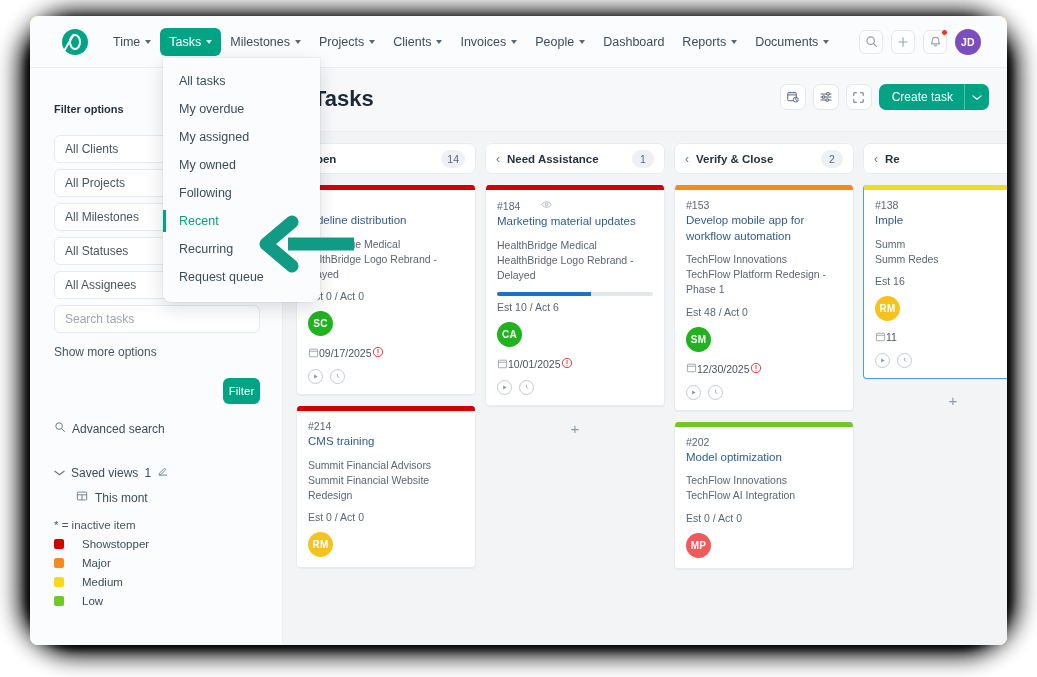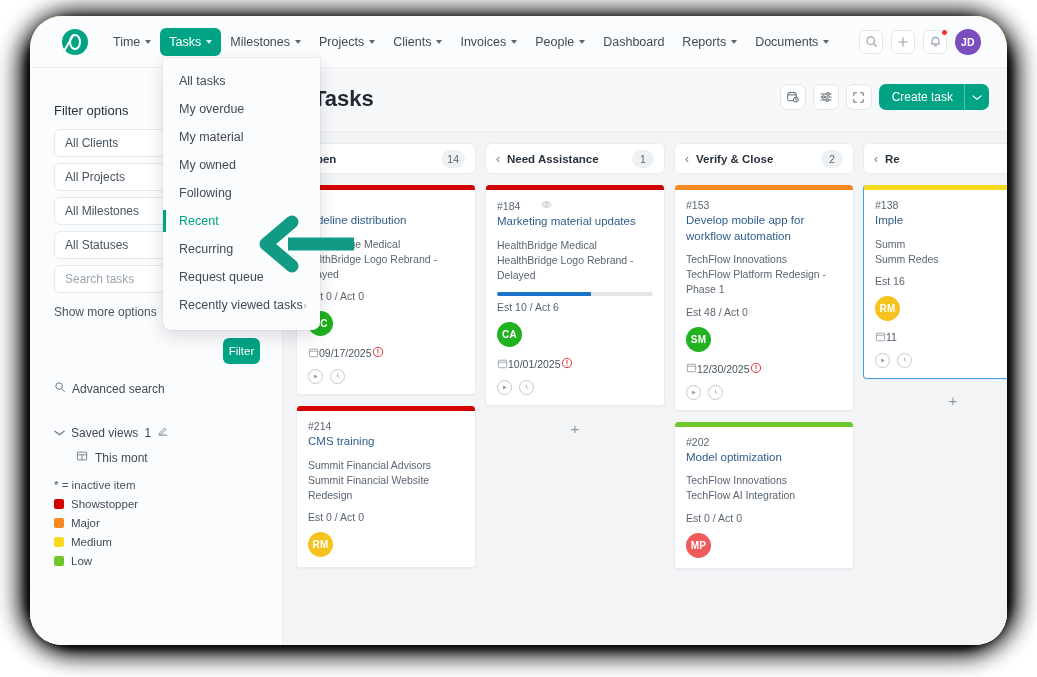--- a/index.html
+++ b/index.html
@@ -25,21 +25,21 @@
     position: absolute;
     left: 26px; top: 18px; width: 985px; height: 631px;
     border-radius: 50px;
     background: #000;
     filter: blur(4px);
   }
 
   #window {
     position: absolute;
     left: 30px; top: 16px; width: 977px; height: 629px;
-    border-radius: 32px;
+    border-radius: 8px;
     background: #fde047;
     overflow: hidden;
   }
 
   
   #topnav {
     position: absolute; left:0; top:0; width: 977px; height: 52px;
     background: #fbfcfd;
     border-bottom: 1px solid #eceef1;
     display: flex; align-items: center;
@@ -88,41 +88,41 @@
   }
 
   
   #body { position:absolute; left:0; top:52px; width:977px; height:577px; background:#f7f8fa; }
 
   #sidebar {
     position:absolute; left:0; top:0; width: 253px; height: 577px;
     background:#fbfcfd; border-right:1px solid #eceef1;
     padding: 35px 22px 0 24px;
   }
-  #sidebar h3 { font-size:13px; color:#28323c; margin-bottom: 11px; font-weight:normal; }
+  #sidebar h3 { font-size:11px; color:#28323c; margin-bottom: 20px; font-weight:bold; }
   .filterbox {
     height: 28px; border:1px solid #e6e9ed; border-radius:6px; background:#fff;
     font-size:12px; color:#49545f; display:flex; align-items:center;
     padding: 0 10px; margin-bottom: 6px; cursor:pointer;
   }
   .filterbox.ph { color:#9aa4ae; }
   #showmore { font-size:12px; color:#49545f; margin-top:12px; cursor:pointer; }
   #filterbtn {
     margin: 19px 0 0 auto; width: 37px; height: 26px; background:#00a383;
     color:#fff; font-size:11.5px; border-radius:6px;
     display:flex; align-items:center; justify-content:center; cursor:pointer;
   }
   #advsearch { display:flex; align-items:center; gap:6px; margin-top: 17px;
     font-size:12px; color:#3e4c59; cursor:pointer; }
   #savedviews { display:flex; align-items:center; gap:6px; margin-top: 29px;
     font-size:12px; color:#3e4c59; cursor:pointer; }
   #savedrow { display:flex; align-items:center; gap:7px; margin-top: 10px;
     margin-left: 22px; font-size:12px; color:#3e4c59; cursor:pointer; }
   #inactive { font-size:11.5px; color:#49545f; margin-top: 14px; }
-  .legend { display:flex; align-items:center; gap:7px; margin-top: 7px; font-size:11.5px; color:#3e4c59; }
+  .legend { display:flex; align-items:center; gap:18px; margin-top: 7px; font-size:11.5px; color:#3e4c59; }
   .swatch { width:10px; height:10px; border-radius:2px; flex:none; }
 
   
   #main { position:absolute; left:253px; top:0; right:0; height: 577px; }
   #mainhead { position:relative; height: 63px; }
   #pagetitle {
     position:absolute; left: 30px; top: 18px;
     font-size: 22px; color:#1f2933; font-weight: bold;
   }
   #headactions { position:absolute; right: 18px; top: 16px; display:flex; gap:7px; }
@@ -288,20 +288,23 @@
           <span>All Clients</span>
         </div>
         <div class="filterbox">
           <span>All Projects</span>
         </div>
         <div class="filterbox">
           <span>All Milestones</span>
         </div>
         <div class="filterbox">
           <span>All Statuses</span>
+        </div>
+        <div class="filterbox">
+          <span>All Assignees</span>
         </div>
         <div class="filterbox ph">
           <span>Search tasks</span>
         </div>
 
         <div id="showmore">Show more options</div>
 
         <div id="filterbtn">Filter</div>
 
         <div id="advsearch">
@@ -632,40 +635,36 @@
     </div>
 
     <div id="menu">
       <div class="mi">
         <span>All tasks</span>
       </div>
       <div class="mi">
         <span>My overdue</span>
       </div>
       <div class="mi">
-        <span>My material</span>
+        <span>My assigned</span>
       </div>
       <div class="mi">
         <span>My owned</span>
       </div>
       <div class="mi">
         <span>Following</span>
       </div>
       <div class="mi on">
         <span>Recent</span>
       </div>
       <div class="mi">
         <span>Recurring</span>
       </div>
       <div class="mi">
         <span>Request queue</span>
-      </div>
-      <div class="mi">
-        <span>Recently viewed tasks</span>
-        <span class="sub">›</span>
       </div>
     </div>
 
     <div id="arrow">
       <svg width="100" height="60" viewBox="0 0 100 60" fill="none">
         <path d="M96 30 H30" stroke="#119b84" stroke-width="13" stroke-linecap="butt"></path>
         <path d="M34 8 L8 30 L34 52" stroke="#119b84" stroke-width="13" stroke-linecap="round" stroke-linejoin="round" fill="none"></path>
       </svg>
     </div>
 

